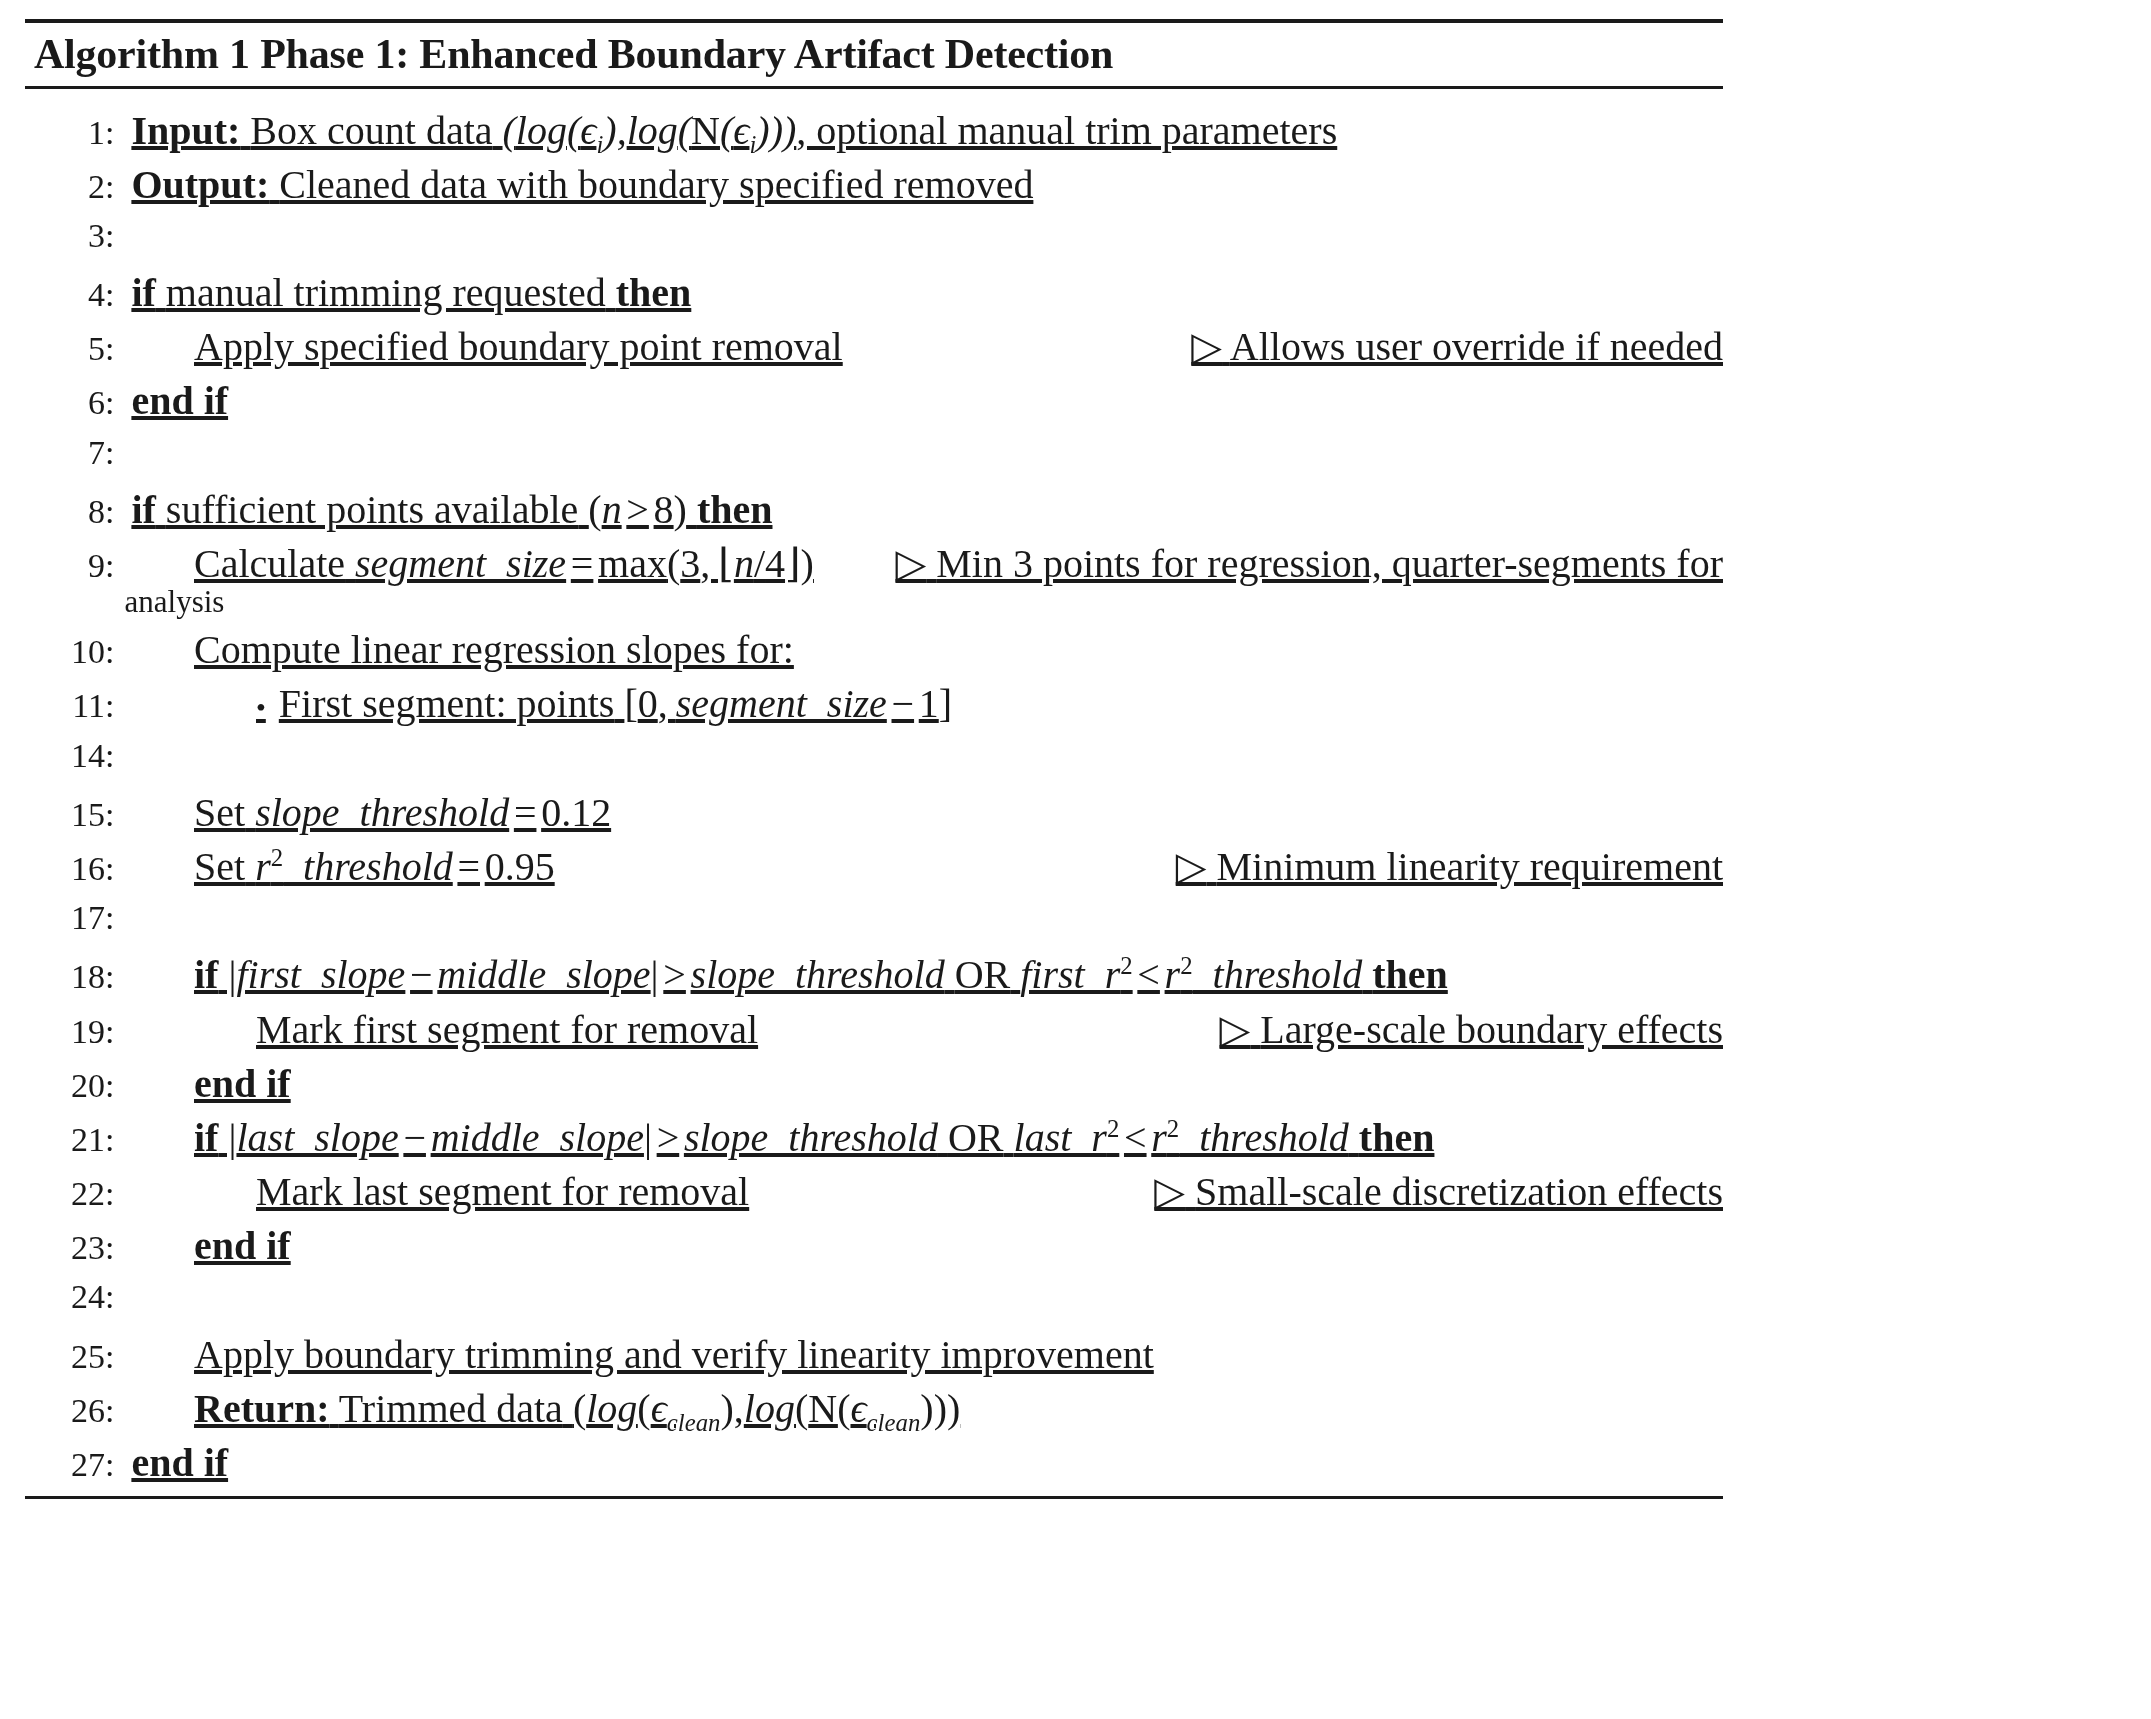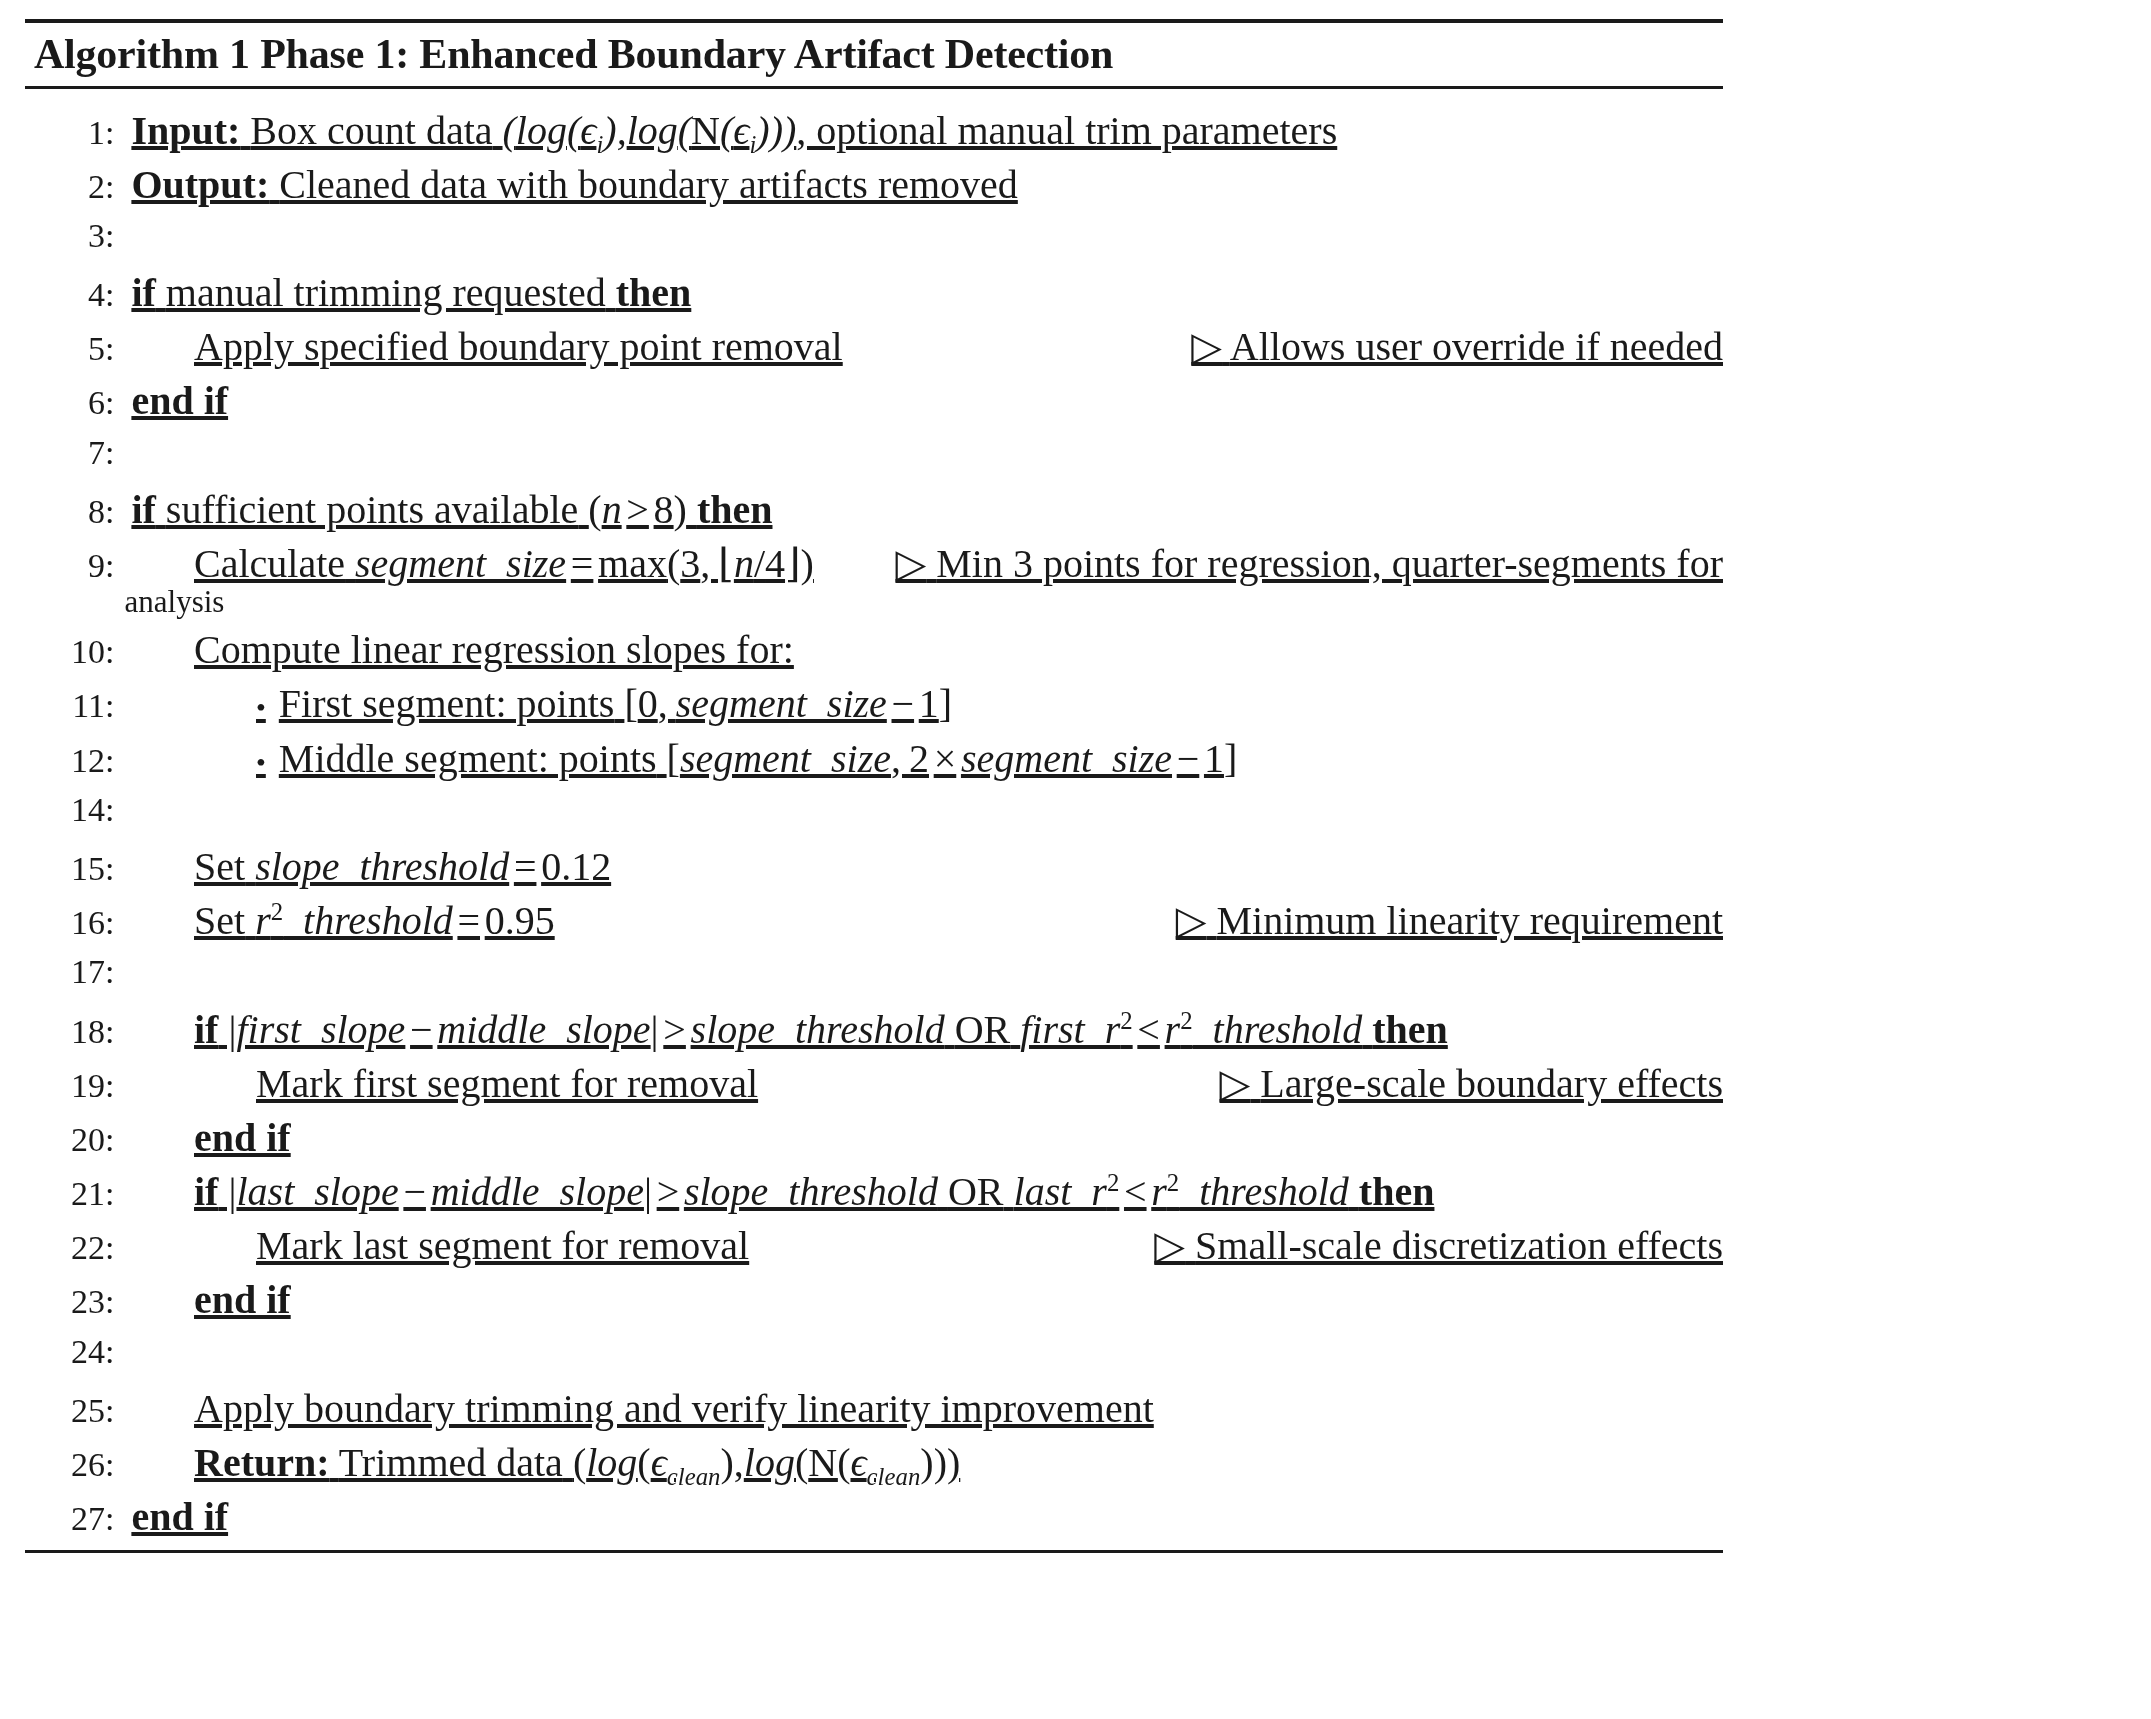--- a/index.html
+++ b/index.html
@@ -108,21 +108,21 @@
     <div class="line">
       <span class="num">1:</span>
       <span class="body-cell">
         <span class="code ind1"><span class="kw">Input:</span> <span>Box count data</span> <span class="mathvar">(<span class="it">log</span>(<span class="it">ϵ</span><sub>i</sub>),<span class="it">log</span>(<span class="up">N</span>(<span class="it">ϵ</span><sub>i</sub>)))</span><span>, optional manual trim parameters</span></span>
       </span>
     </div>
 
     <div class="line">
       <span class="num">2:</span>
       <span class="body-cell">
-        <span class="code ind1"><span class="kw">Output:</span> <span>Cleaned data with boundary artifacts removed</span></span>
+        <span class="code ind1"><span class="kw">Output:</span> <span>Cleaned data with boundary specified removed</span></span>
       </span>
     </div>
 
     <div class="line blank">
       <span class="num">3:</span>
       <span class="body-cell">
           <span class="code ind1"></span>
         </span>
     </div>
 
@@ -178,26 +178,20 @@
       </span>
     </div>
 
     <div class="line">
       <span class="num">11:</span>
       <span class="body-cell">
         <span class="code ind3"><span class="bullet">•</span><span>First segment: points</span> <span>[<span>0</span>, <span class="it">segment_size</span><span class="opsp">−</span><span>1</span>]</span></span>
       </span>
     </div>
 
-    <div class="line">
-      <span class="num">12:</span>
-      <span class="body-cell">
-        <span class="code ind3"><span class="bullet">•</span><span>Middle segment: points</span> <span>[<span class="it">segment_size</span>, <span>2</span><span class="opsp">×</span><span class="it">segment_size</span><span class="opsp">−</span><span>1</span>]</span></span>
-      </span>
-    </div>
 
 
     <div class="line blank">
       <span class="num">14:</span>
       <span class="body-cell">
           <span class="code ind1"></span>
         </span>
     </div>
 
     <div class="line">

